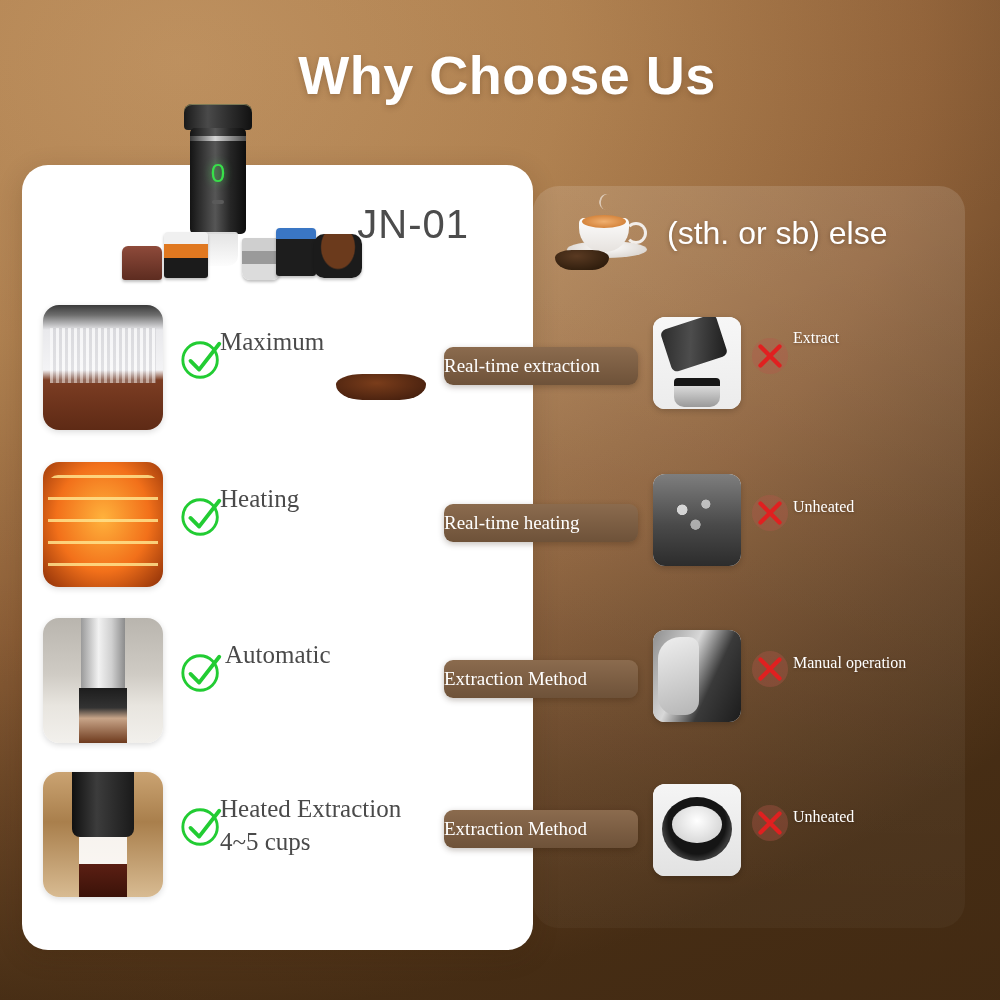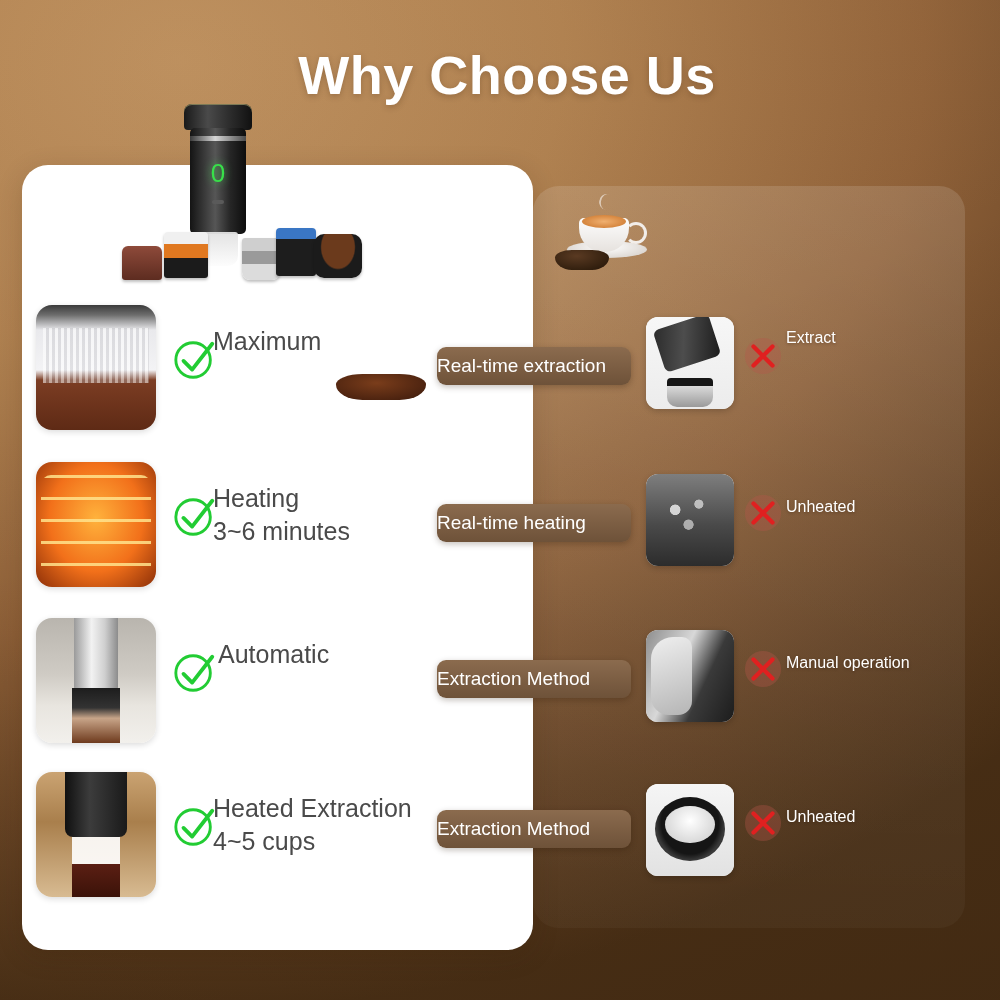--- a/index.html
+++ b/index.html
@@ -114,21 +114,21 @@
     position:absolute;left:2px;bottom:0;width:54px;height:20px;border-radius:50%/60% 60% 100% 100%;
     background:radial-gradient(ellipse at 40% 30%, #5a3a22, #33200f 70%, #241408);
   }
   .comp-name{
     color:#ffffff;font-size:32px;font-weight:400;white-space:nowrap;
     text-shadow:0 1px 4px rgba(50,26,8,.35);
   }
 
   
   .rows{position:absolute;left:0;top:0;width:1000px;height:1000px;z-index:5;}
-  .row{position:absolute;left:0;width:875px;height:135px;}
+  .row{position:absolute;left:7px;width:875px;height:135px;font-family:Liberation Serif, serif;}
   .row-1{top:305px;}
   .row-2{top:462px;}
   .row-3{top:618px;}
   .row-4{top:772px;}
 
   
   .l-thumb{
     position:absolute;left:36px;top:0;width:120px;height:125px;border-radius:16px;overflow:hidden;
     box-shadow:0 2px 6px rgba(0,0,0,.14);
   }
@@ -223,31 +223,33 @@
       <div class="spout"></div>
     </div>
     <div class="caps">
       <div class="cap-p" style="left:4px;top:24px;width:40px;height:34px;background:linear-gradient(180deg,#8e4a3a,#5d2c20);border-radius:6px 6px 3px 3px;"></div>
       <div class="cap-p" style="left:46px;top:10px;width:44px;height:46px;background:linear-gradient(180deg,#f0f0f0 0 26%,#e07820 26% 56%,#1b1b1b 56%);"></div>
       <div class="cap-p" style="left:124px;top:16px;width:38px;height:42px;background:linear-gradient(180deg,#cfcfcf 0 30%,#9a9a9a 30% 62%,#dcdcdc 62%);border-radius:3px 3px 8px 8px;"></div>
       <div class="cap-p" style="left:158px;top:6px;width:40px;height:48px;background:linear-gradient(180deg,#3a76c4 0 22%,#1d1d1d 22%);"></div>
       <div class="cap-p" style="left:196px;top:12px;width:48px;height:44px;background:radial-gradient(ellipse at 50% 30%,#6b3a1c 0 48%,#1b1b1b 52%);border-radius:10px;"></div>
       <div class="grounds"></div>
     </div>
+    <div class="prod-name">JN-01</div>
   </div>
 
   <div class="comp-head">
     <div class="latte">
       <div class="steam"></div>
       <div class="saucer"></div>
       <div class="handle"></div>
       <div class="cup"></div>
       <div class="crema"></div>
       <div class="beans"></div>
     </div>
+    <div class="comp-name">(sth. or sb) else</div>
   </div>
 
   <div class="rows">
 
     <div class="row row-1">
       <div class="l-thumb">
           <div class="art a-cup"></div>
         </div>
       <div class="l-check">
         <svg class="ico" viewBox="0 0 48 48">
@@ -278,21 +280,20 @@
           <div class="art a-heat"></div>
         </div>
       <div class="l-check">
         <svg class="ico" viewBox="0 0 48 48">
             <circle cx="22" cy="24" r="18" fill="none" stroke="#22cc33" stroke-width="3"></circle>
             <path d="M12 25 L21 34 L42 7" fill="none" stroke="#22cc33" stroke-width="4" stroke-linecap="round" stroke-linejoin="round"></path>
           </svg>
       </div>
       <div class="l-text two-line">
         <span>Heating</span>
-        <span class="l2">3~6 minutes</span>
       </div>
       <div class="pill" style="top:42px;">Real-time heating</div>
       <div class="r-thumb">
           <div class="art g-cold"></div>
         </div>
       <div class="r-cross">
         <svg class="ico" viewBox="0 0 40 40">
             <circle cx="20" cy="20" r="19" fill="#b8564a" fill-opacity=".35"></circle>
             <path d="M10 10 L30 30 M30 10 L10 30" stroke="#e02020" stroke-width="4.5" stroke-linecap="round"></path>
           </svg>

